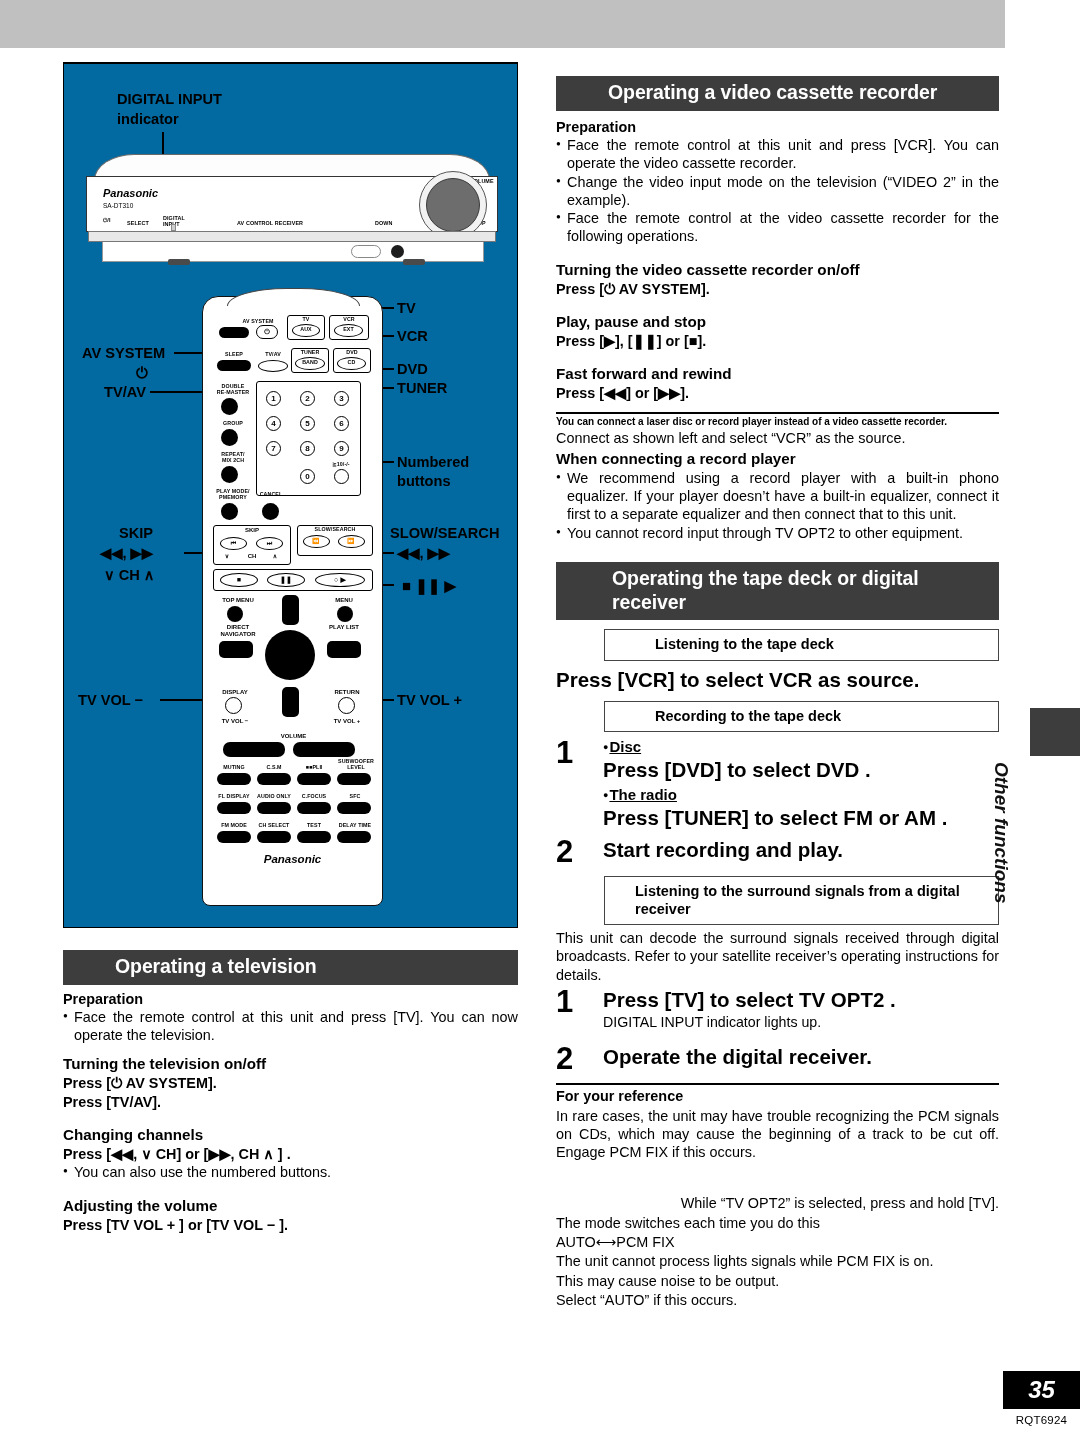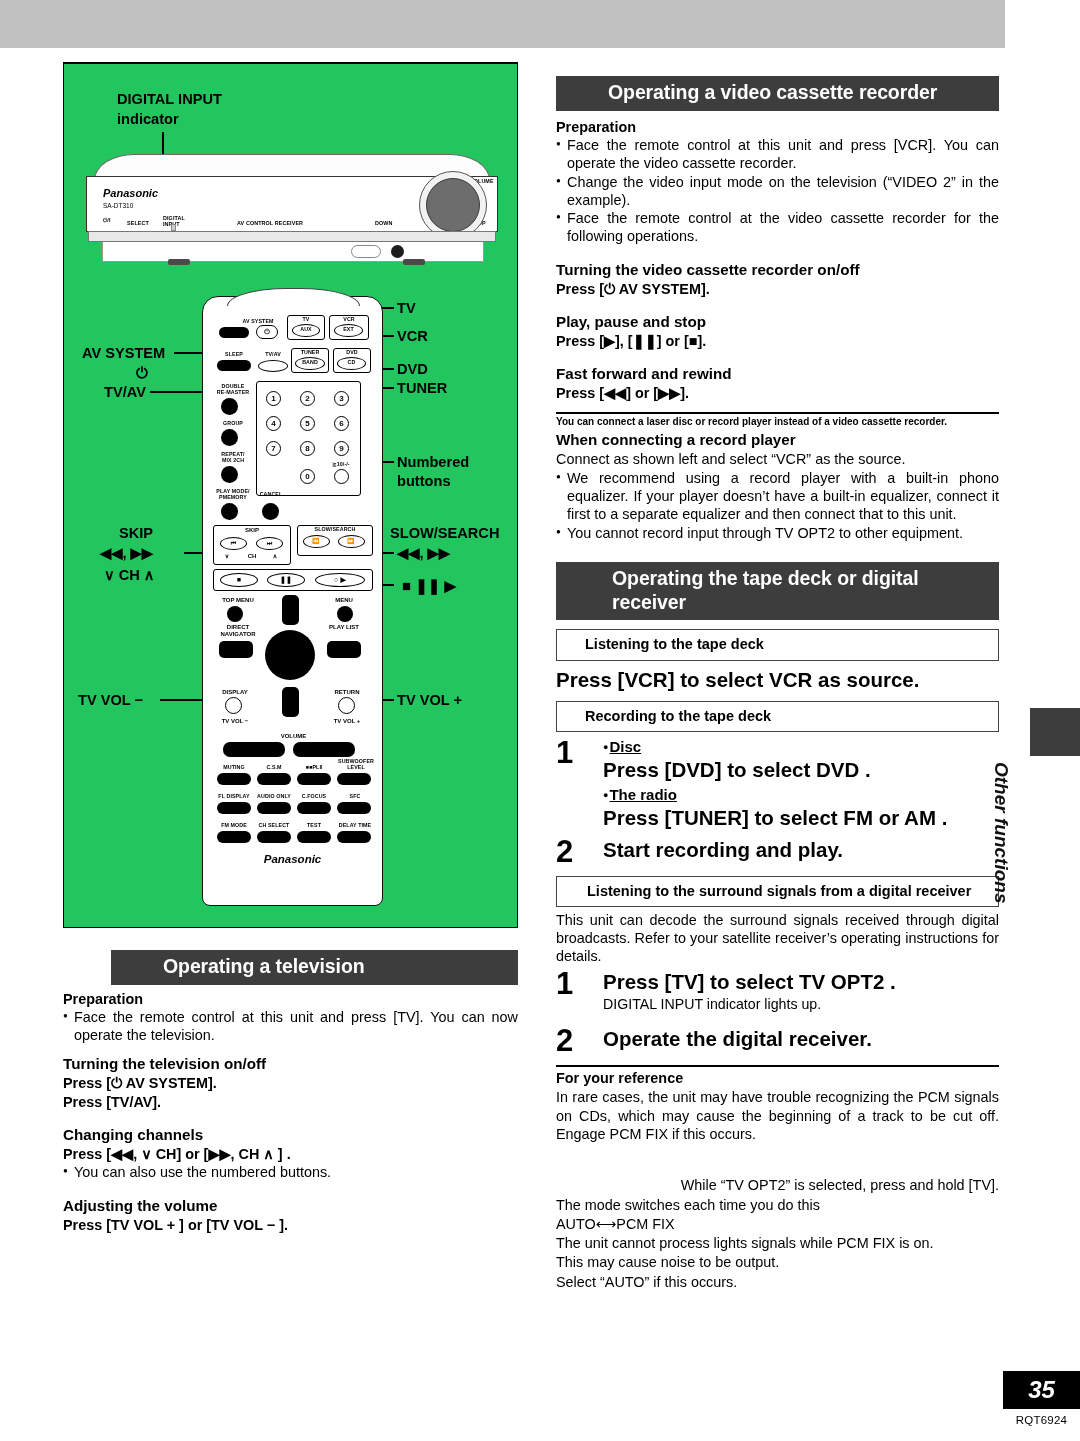--- a/index.html
+++ b/index.html
@@ -29,23 +29,24 @@
     font-weight:bold; font-size:19.5px;
     padding:5px 10px 6px 52px;
     line-height:1.22;
     letter-spacing:-0.1px;
   }
   .sect-head.ctr{ padding-left:56px; }
   
   .boxhead{
     border:1.5px solid #444;
     font-weight:bold; font-size:14.5px;
-    padding:5px 8px 6px 28px;
+    padding:5px 8px 6px 50px;
     line-height:1.25;
     margin-top:9px;
+    margin-left:48px;
   }
   
   .p{ font-size:14.4px; line-height:1.27; margin:1px 0 0 0; text-align:justify;}
   .p.nj{ text-align:left; }
   .b{ font-weight:bold; }
   .h3{ font-weight:bold; font-size:15.2px; margin-top:14px; line-height:1.25;}
   .h3.tight{ margin-top:9px; }
   .bullet{
     position:relative; padding-left:11px; font-size:14.4px; line-height:1.27;
     text-align:justify;
@@ -62,21 +63,21 @@
   .step-big{ font-weight:bold; font-size:20.5px; line-height:1.22; }
   .step-big.just{ text-align:justify; text-align-last:left; }
   .sub-note{ font-size:14.2px; margin-top:2px; }
   .big-line{ font-weight:bold; font-size:20.5px; line-height:1.25; margin-top:6px;}
   .ul{ text-decoration:underline; }
   .mini-bullet{ font-weight:bold; font-size:15px; }
   .mini-bullet::before{ content:"\25CF"; font-size:9px; vertical-align:2px; margin-right:1px;}
   
   .figbox{
     border:1.6px solid #000; border-top-width:2.6px;
-    width:455px; height:866px; position:relative; background:#22c55e;
+    width:455px; height:866px; position:relative; background:#0369a1;
   }
   .fig-label{ position:absolute; font-weight:bold; font-size:14.6px; line-height:1.2;}
   .lead{ position:absolute; background:#000; }
   
   .side-tab{
     position:absolute; left:1030px; top:708px; width:50px; height:48px; background:#3d3d3d;
   }
   .side-tab-label{
     position:absolute; left:1012px; top:762px; width:180px;
     transform:rotate(90deg); transform-origin:0 0;
@@ -367,21 +368,21 @@
       <div class="btn" style="left:54px; top:534px; width:34px; height:12px;"></div>
       <div class="lbl" style="left:90px; top:526px; width:42px;">TEST</div>
       <div class="btn" style="left:94px; top:534px; width:34px; height:12px;"></div>
       <div class="lbl" style="left:129px; top:526px; width:46px;">DELAY TIME</div>
       <div class="btn" style="left:134px; top:534px; width:34px; height:12px;"></div>
 
       <div class="pana" style="top:556px;">Panasonic</div>
     </div>
   </div>
 
-  <div class="sect-head" style="margin-top:22px;margin-left:48px;">Operating a television</div>
+  <div class="sect-head" style="margin-top:22px;">Operating a television</div>
 
   <div class="p b" style="margin-top:5px;">Preparation</div>
   <div class="bullet">Face the remote control at this unit and press [TV]. You can now operate the television.</div>
 
   <div class="h3 tight">Turning the television on/off</div>
   <div class="p b nj">Press [⏻ AV SYSTEM].</div>
 
   <div class="p b nj">Press [TV/AV].</div>
 
   <div class="h3">Changing channels</div>
@@ -406,22 +407,22 @@
 
   <div class="h3">Play, pause and stop</div>
   <div class="p b nj">Press [▶], [❚❚] or [■].</div>
 
   <div class="h3">Fast forward and rewind</div>
   <div class="p b nj">Press [◀◀] or [▶▶].</div>
 
   <div class="rule"></div>
 
   <div class="p b" style="font-size:10px; line-height:1.26;">You can connect a laser disc or record player instead of a video cassette recorder.</div>
+  <div class="p nj">Connect as shown left and select “VCR” as the source.</div>
   <div class="p b nj" style="font-size:15.2px; margin-top:2px;">When connecting a record player</div>
-  <div class="p nj">Connect as shown left and select “VCR” as the source.</div>
   <div class="bullet">We recommend using a record player with a built-in phono equalizer. If your player doesn’t have a built-in equalizer, connect it first to a separate equalizer and then connect that to this unit.</div>
   <div class="bullet">You cannot record input through TV OPT2 to other equipment.</div>
 
   <div class="sect-head ctr" style="margin-top:20px;">Operating the tape deck or digital receiver</div>
 
   <div class="boxhead">Listening to the tape deck</div>
   <div class="big-line">Press [VCR] to select  VCR  as source.</div>
 
   <div class="boxhead">Recording to the tape deck</div>
 

